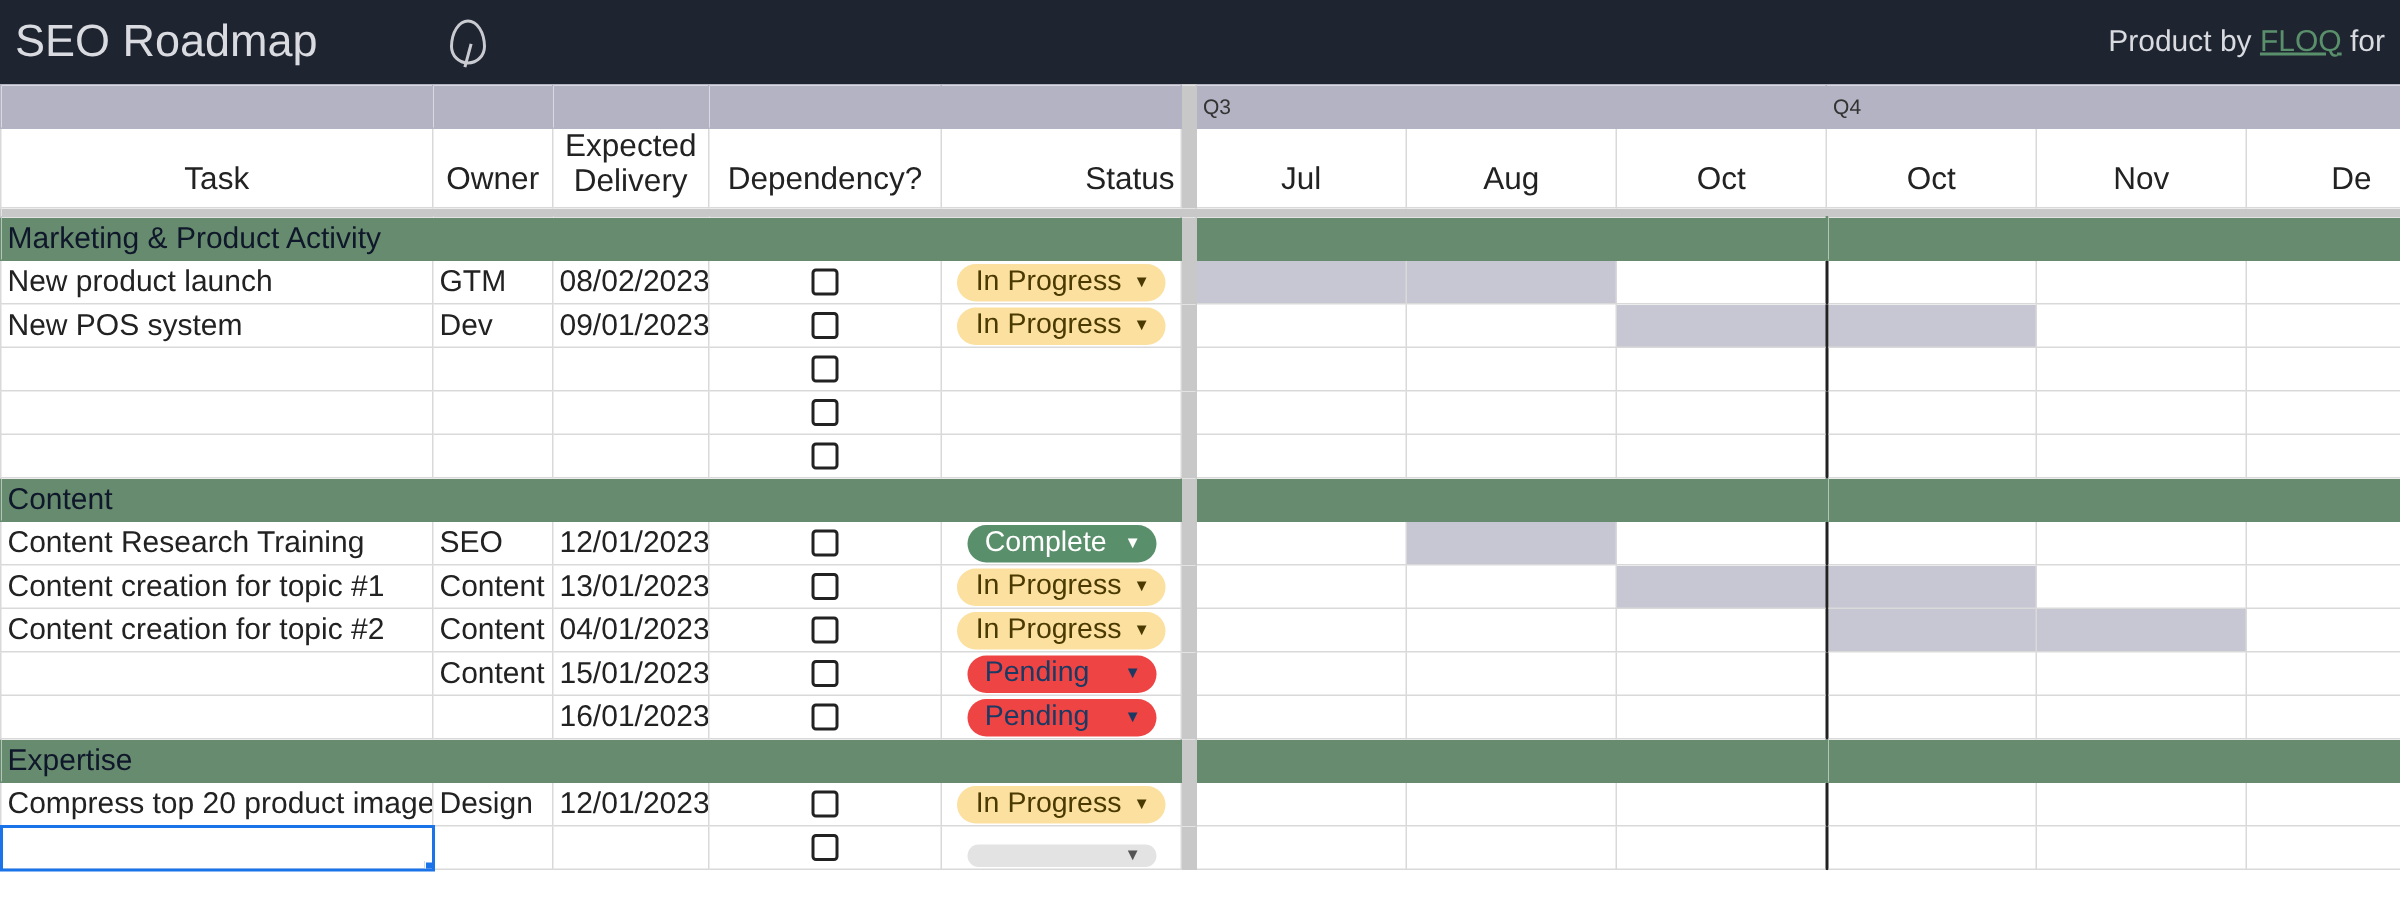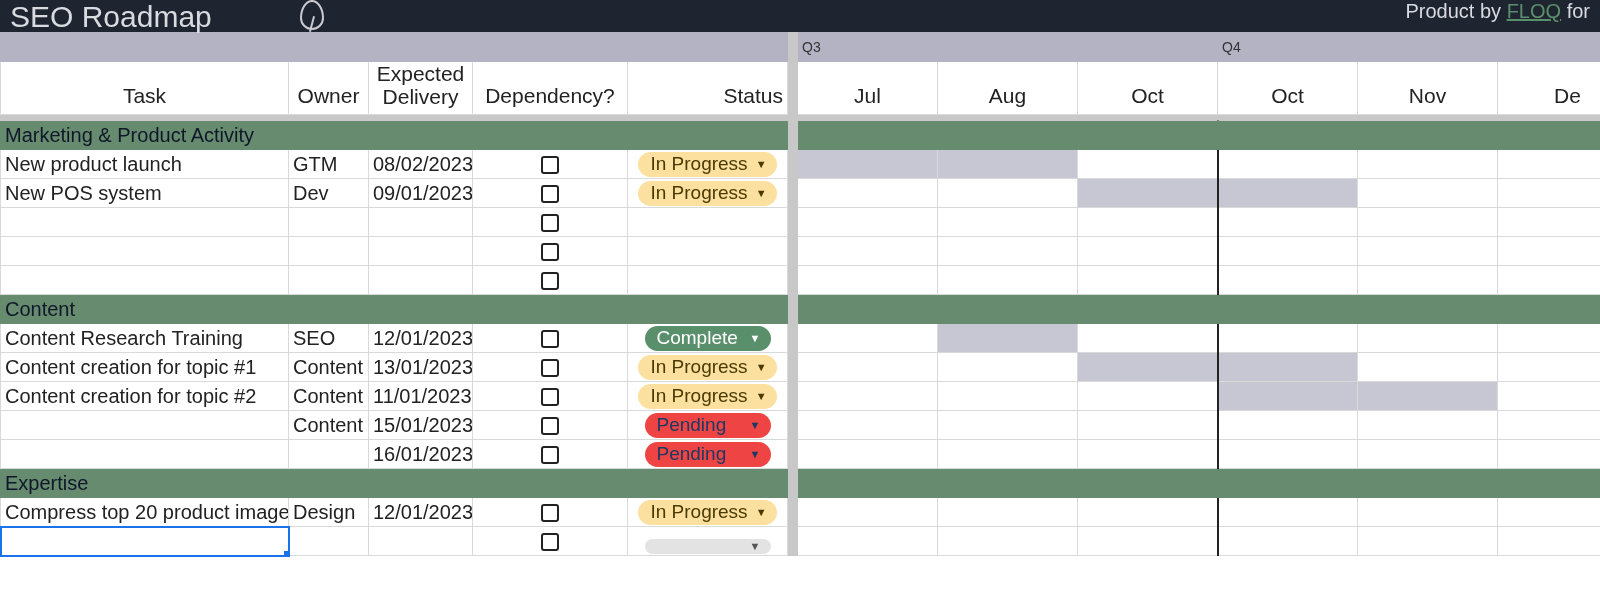--- a/index.html
+++ b/index.html
@@ -1,17 +1,17 @@
 <!DOCTYPE html>
 <html><head>
 <meta charset="utf-8">
 <style>
   *{box-sizing:border-box;margin:0;padding:0}
   body{font-family:-apple-system,BlinkMacSystemFont,"Segoe UI",Helvetica,Arial,sans-serif;font-size:20px;color:#222;overflow:hidden;width:1600px;height:602px}
-  .hdr{background:#1e2430;height:32px;display:flex;align-items:flex-start;padding:0 10px;color:#d9dbe0;font-size:30px;font-weight:300}
+  .hdr{background:#1e2430;height:56px;display:flex;align-items:center;padding:0 10px;color:#d9dbe0;font-size:30px;font-weight:300}
   .hdr .title{flex:0 0 290px}
   .hdr .logo{width:24px;height:30px;border:2px solid #c9cbd1;border-radius:50% 50% 50% 50%/60% 60% 40% 40%;position:relative}
   .hdr .logo::after{content:"";position:absolute;width:2px;height:16px;background:#c9cbd1;bottom:-4px;left:50%;transform:translateX(-50%) rotate(15deg)}
   .hdr .spacer{flex:1}
   .hdr .credit{font-size:20px}
   .hdr .credit a{color:#5a8f6b;}
   table{border-collapse:collapse;width:1600px;table-layout:fixed}
   col.task{width:288px}
   col.owner{width:80px}
   col.exp{width:104px}
@@ -226,21 +226,21 @@
         <td></td>
         <td class="bar"></td>
         <td class="bar gline"></td>
         <td></td>
         <td></td>
 </tr>
 
 <tr>
   <td>Content creation for topic #2</td>
   <td>Content</td>
-  <td class="exp">11/01/2023</td>
+  <td class="exp">04/01/2023</td>
   <td class="depcell"><span class="chk"></span></td>
   <td class="statuscell"><span class="pill p-inprogress">
             <span>In Progress</span>
             <span class="dd">▼</span>
           </span></td>
   <td class="gap"></td>
   <td></td>
         <td></td>
         <td></td>
         <td class="bar gline"></td>

